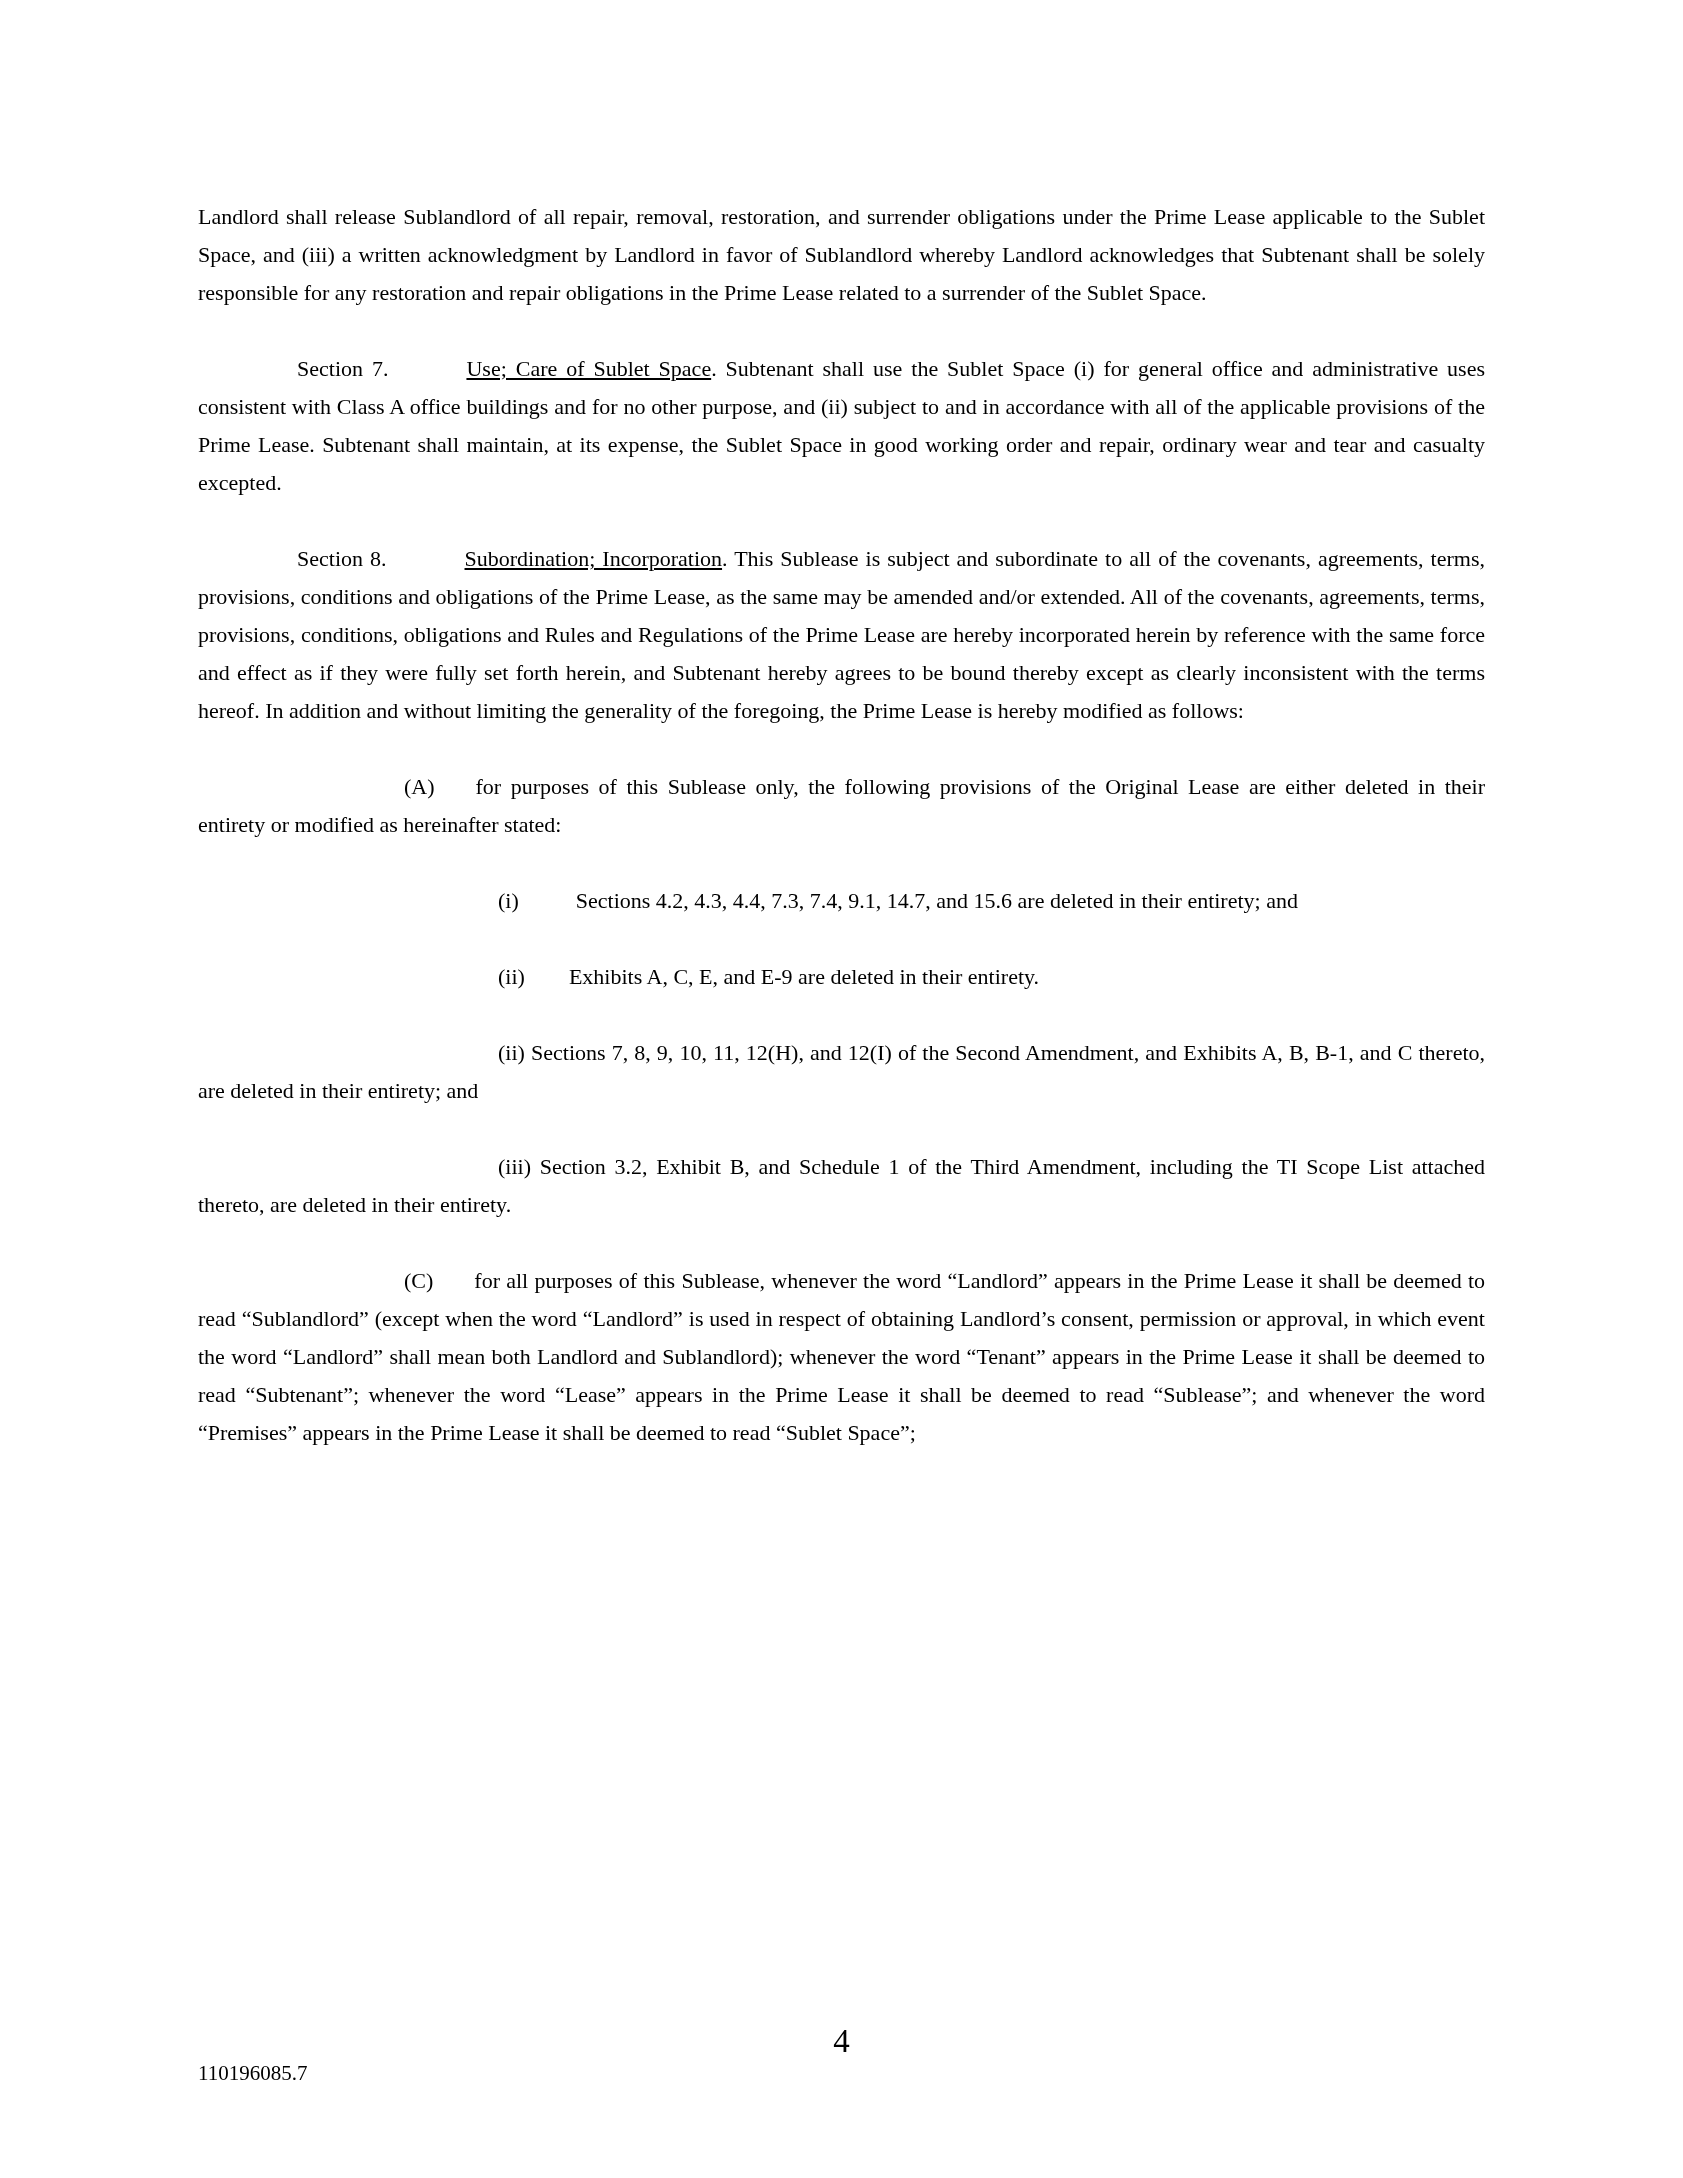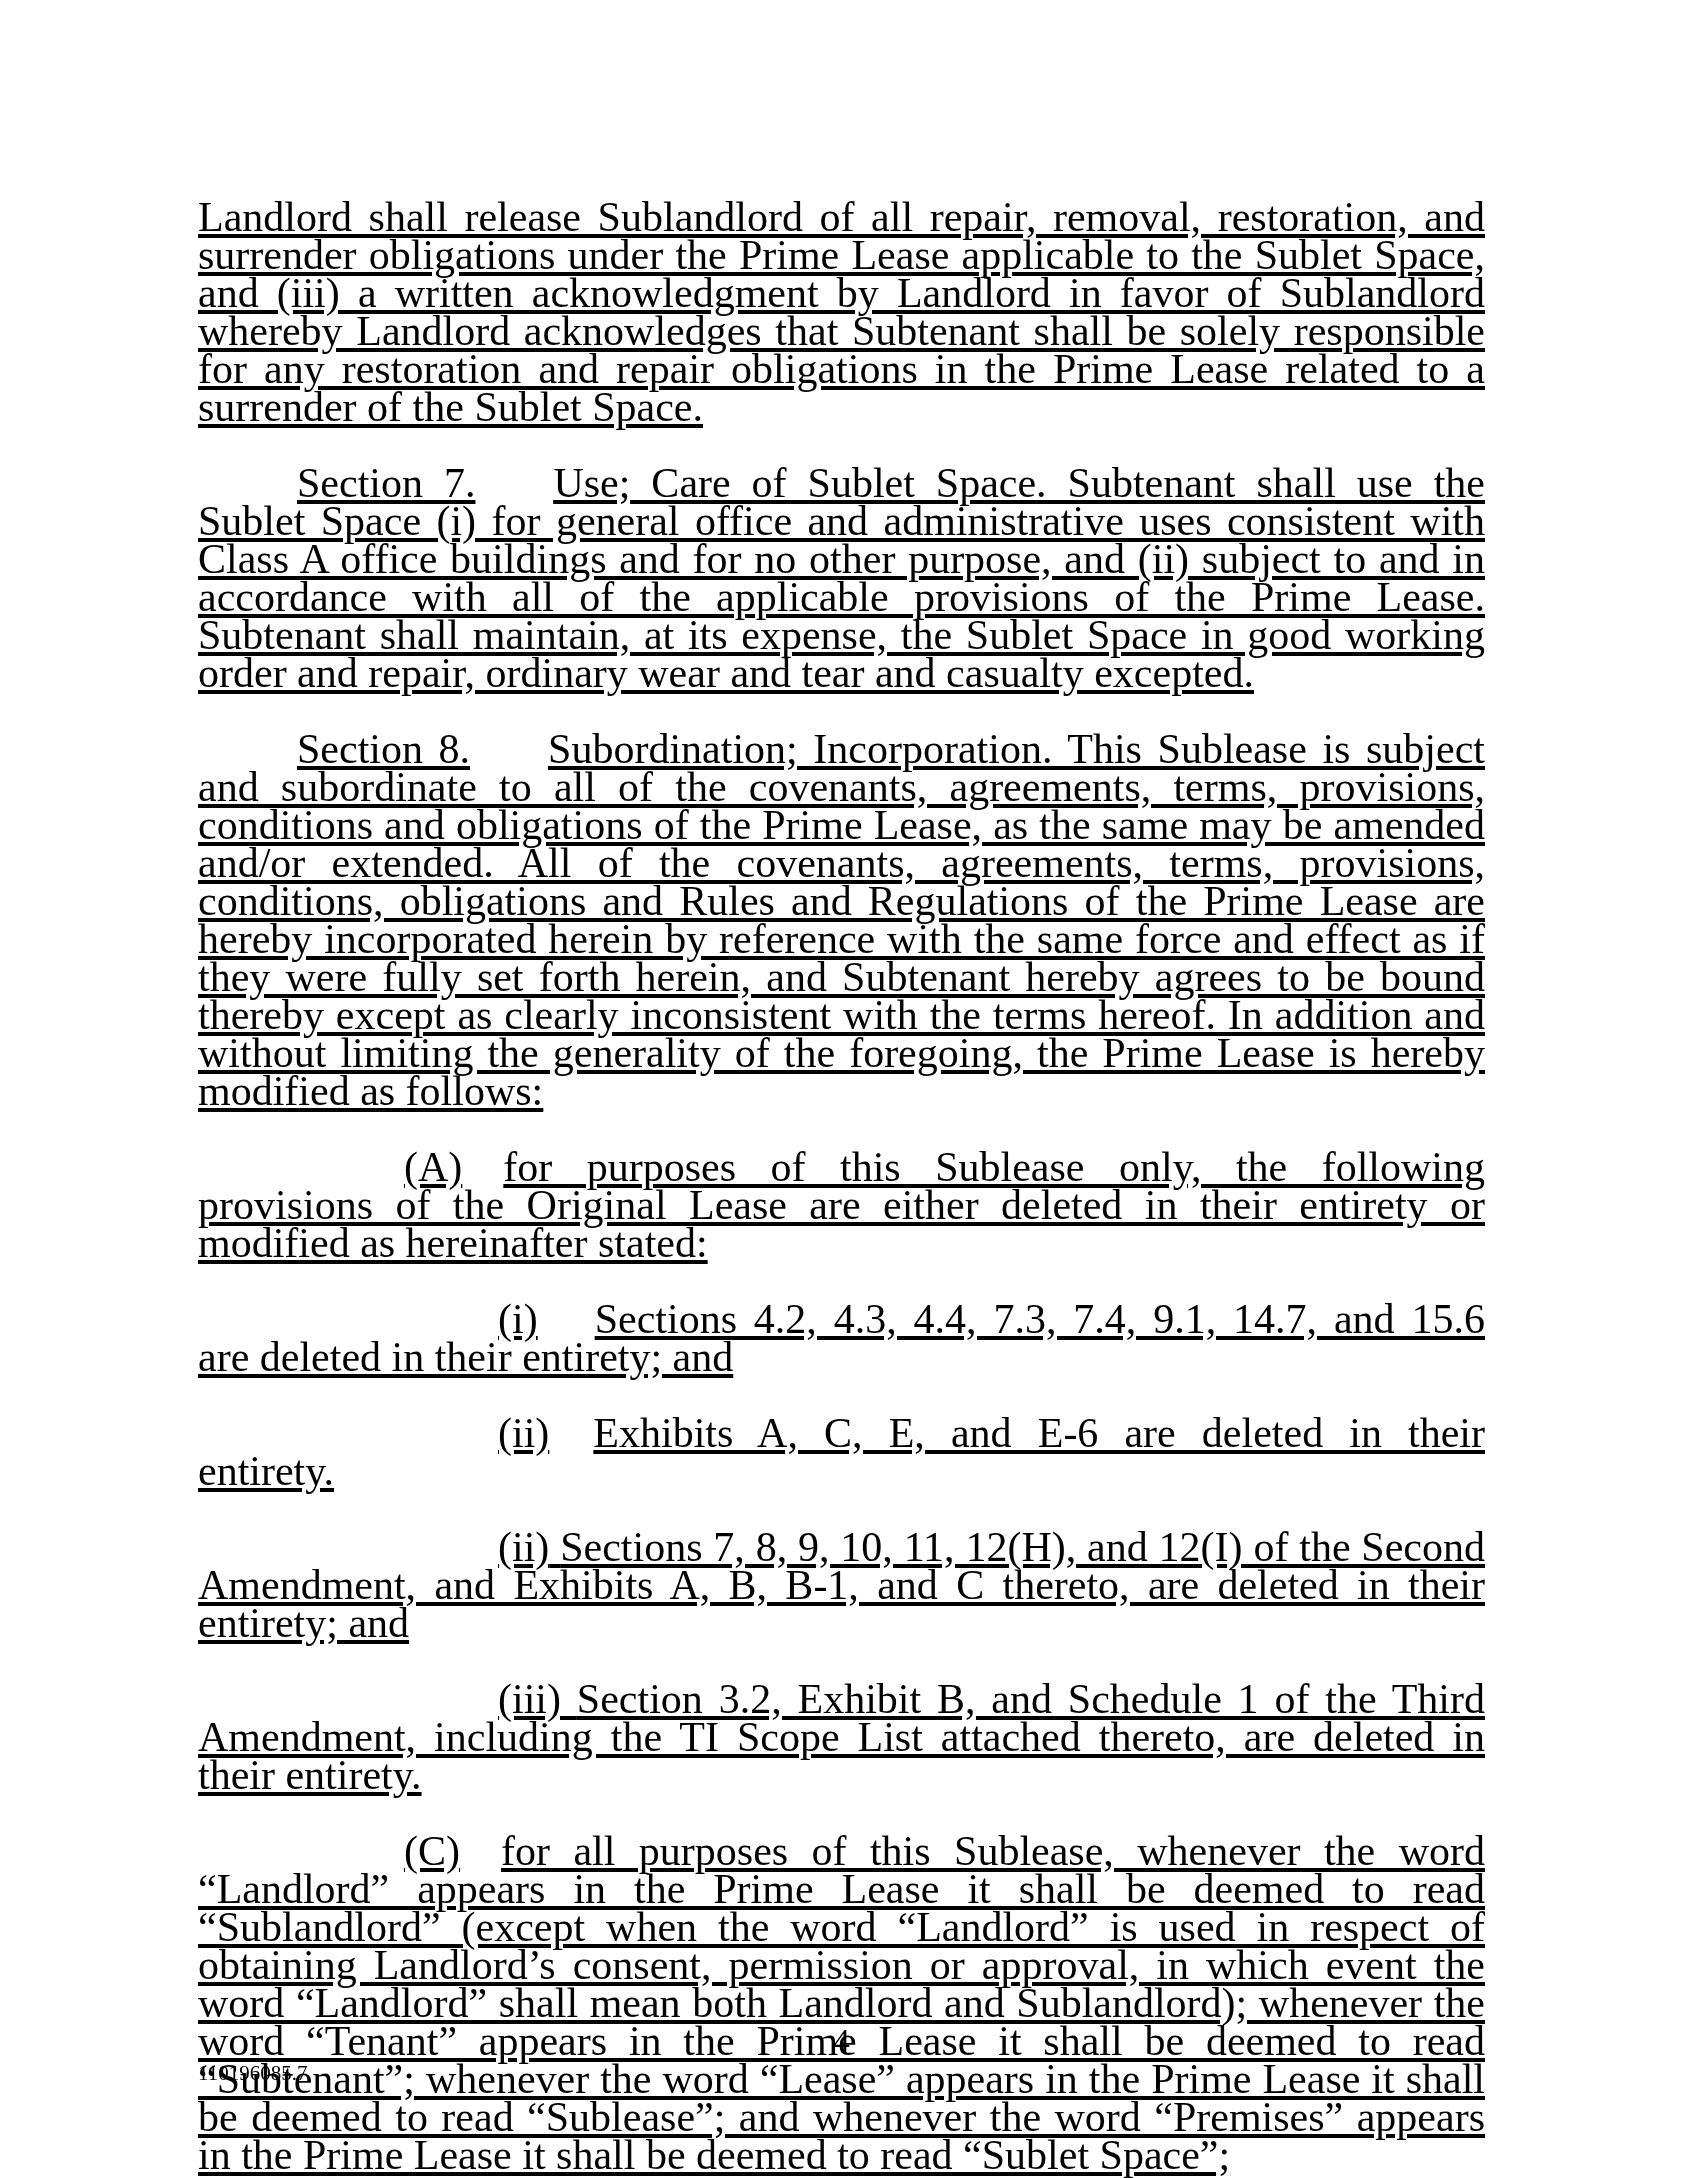--- a/index.html
+++ b/index.html
@@ -17,26 +17,25 @@
     overflow: hidden;
   }
   .content {
     position: absolute;
     left: 198px;
     top: 198px;
     width: 1287px;
   }
   .para {
     margin: 0 0 38px 0;
-    font-size: 42px;
+    font-size: 22px;
     line-height: 38px;
     text-align: justify;
     text-justify: inter-word;
     hyphens: none;
-    text-decoration: underline;
   }
   .sec    { text-indent: 99px; }
   .lvl-a  { text-indent: 206px; }
   .lvl-i  { text-indent: 300px; }
   .u      { text-decoration: underline; margin-left: 17px; }
   .tab    { display: inline-block; height: 1px; }
   .tab-s  { width: 61px; }
   .tab-a  { width: 41px; }
   .tab-i  { width: 57px; }
   .tab-ii { width: 44px; }
@@ -67,21 +66,21 @@
     <p class="para"><span>Landlord shall release Sublandlord of all repair, removal, restoration, and surrender obligations under the Prime Lease applicable to the Sublet Space, and (iii) a written acknowledgment by Landlord in favor of Sublandlord whereby Landlord acknowledges that Subtenant shall be solely responsible for any restoration and repair obligations in the Prime Lease related to a surrender of the Sublet Space.</span></p>
 
     <p class="para sec"><span class="lbl">Section 7.</span><span class="tab tab-s"></span><span class="u">Use; Care of Sublet Space</span><span>. Subtenant shall use the Sublet Space (i) for general office and administrative uses consistent with Class A office buildings and for no other purpose, and (ii) subject to and in accordance with all of the applicable provisions of the Prime Lease. Subtenant shall maintain, at its expense, the Sublet Space in good working order and repair, ordinary wear and tear and casualty excepted.</span></p>
 
     <p class="para sec"><span class="lbl">Section 8.</span><span class="tab tab-s"></span><span class="u">Subordination; Incorporation</span><span>. This Sublease is subject and subordinate to all of the covenants, agreements, terms, provisions, conditions and obligations of the Prime Lease, as the same may be amended and/or extended. All of the covenants, agreements, terms, provisions, conditions, obligations and Rules and Regulations of the Prime Lease are hereby incorporated herein by reference with the same force and effect as if they were fully set forth herein, and Subtenant hereby agrees to be bound thereby except as clearly inconsistent with the terms hereof. In addition and without limiting the generality of the foregoing, the Prime Lease is hereby modified as follows:</span></p>
 
     <p class="para lvl-a"><span class="lbl">(A)</span><span class="tab tab-a"></span><span>for purposes of this Sublease only, the following provisions of the Original Lease are either deleted in their entirety or modified as hereinafter stated:</span></p>
 
     <p class="para lvl-i"><span class="lbl">(i)</span><span class="tab tab-i"></span><span>Sections 4.2, 4.3, 4.4, 7.3, 7.4, 9.1, 14.7, and 15.6 are deleted in their entirety; and</span></p>
 
-    <p class="para lvl-i"><span class="lbl">(ii)</span><span class="tab tab-ii"></span><span>Exhibits A, C, E, and E-6 are deleted in their entirety.</span></p>
+    <p class="para lvl-i"><span class="lbl">(ii)</span><span class="tab tab-ii"></span><span>Exhibits A, C, E, and E-9 are deleted in their entirety.</span></p>
 
 
 
     <p class="para lvl-i"><span class="lbl">(ii)</span> <span>Sections 7, 8, 9, 10, 11, 12(H), and 12(I) of the Second Amendment, and Exhibits A, B, B-1, and C thereto, are deleted in their entirety; and</span></p>
 
     <p class="para lvl-i"><span class="lbl">(iii)</span> <span>Section 3.2, Exhibit B, and Schedule 1 of the Third Amendment, including the TI Scope List attached thereto, are deleted in their entirety.</span></p>
 
     <p class="para lvl-a"><span class="lbl">(C)</span><span class="tab tab-a"></span><span>for all purposes of this Sublease, whenever the word “Landlord” appears in the Prime Lease it shall be deemed to read “Sublandlord” (except when the word “Landlord” is used in respect of obtaining Landlord’s consent, permission or approval, in which event the word “Landlord” shall mean both Landlord and Sublandlord); whenever the word “Tenant” appears in the Prime Lease it shall be deemed to read “Subtenant”; whenever the word “Lease” appears in the Prime Lease it shall be deemed to read “Sublease”; and whenever the word “Premises” appears in the Prime Lease it shall be deemed to read “Sublet Space”;</span></p>
 
   </div>

